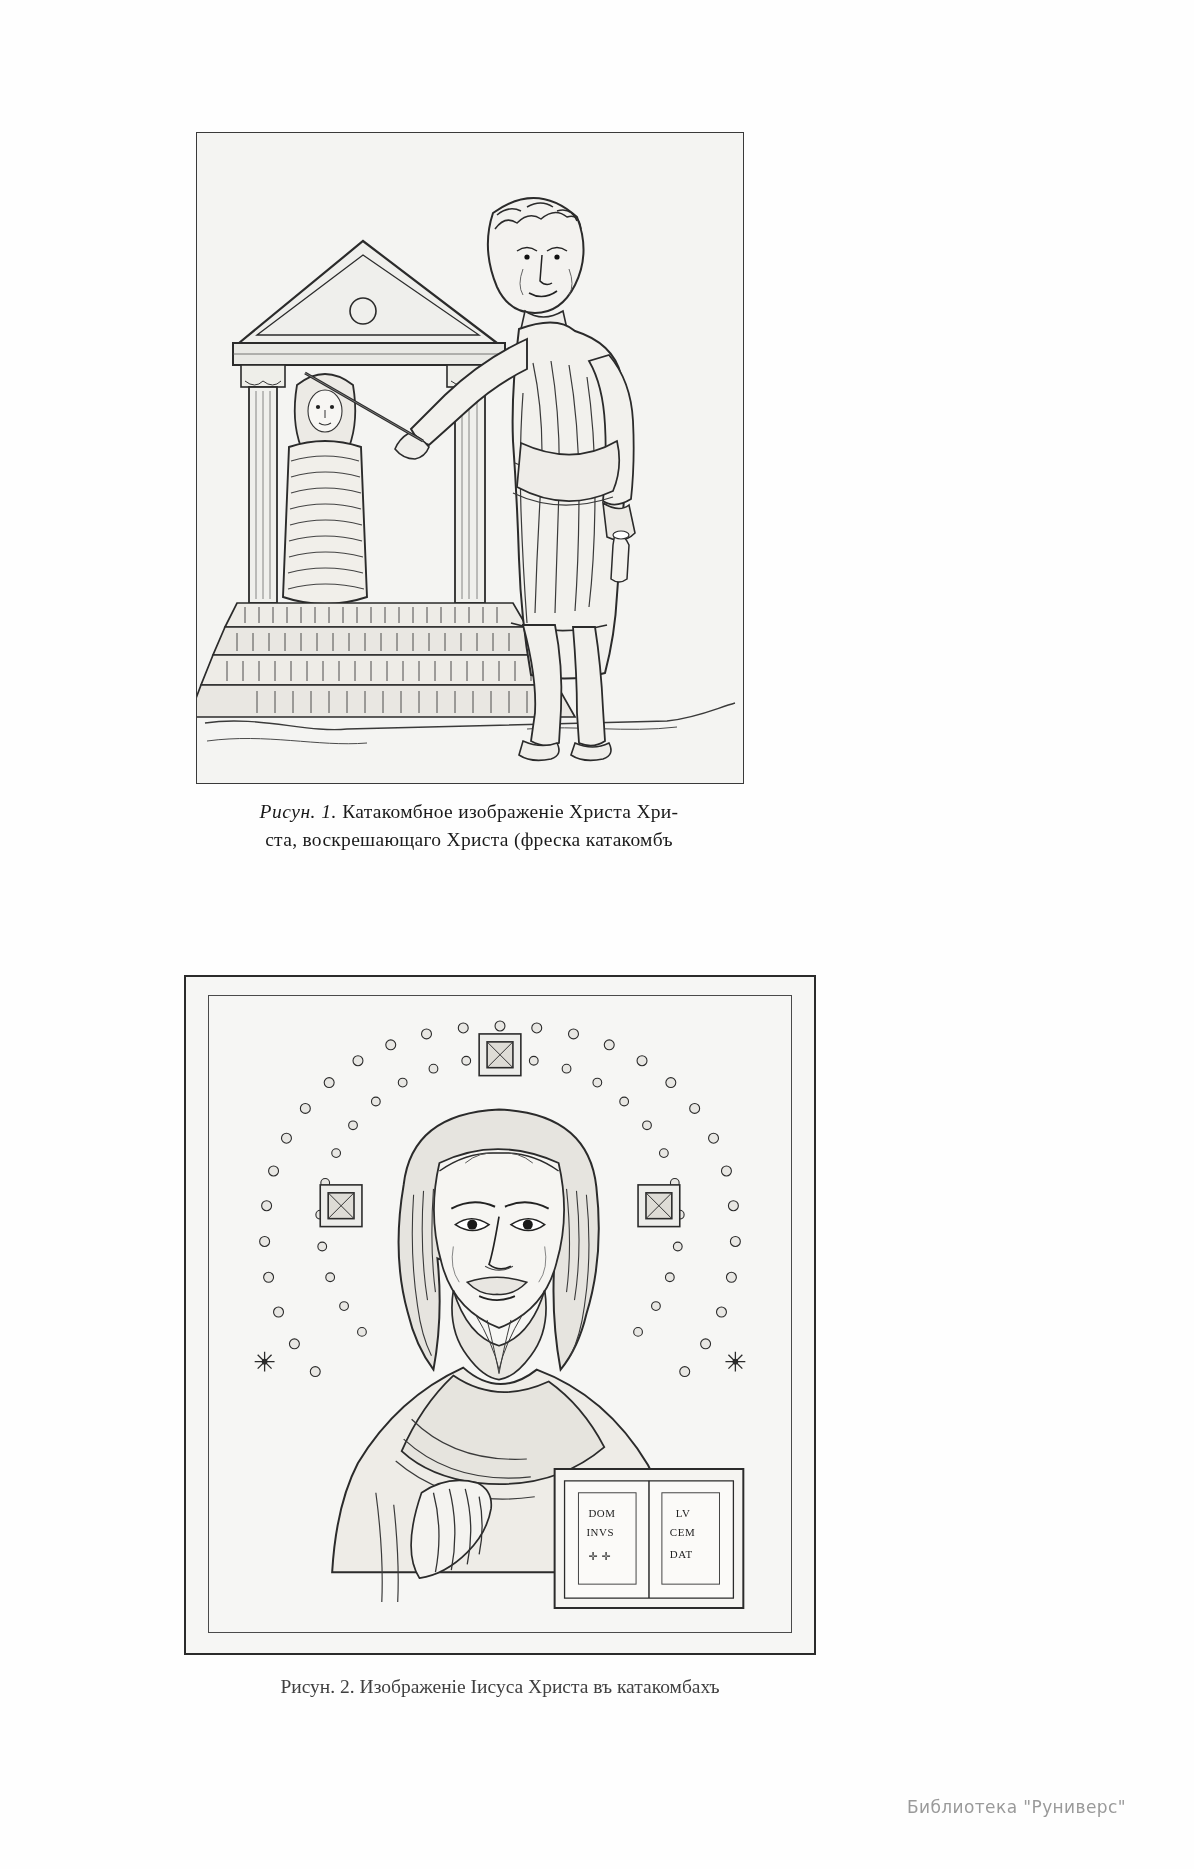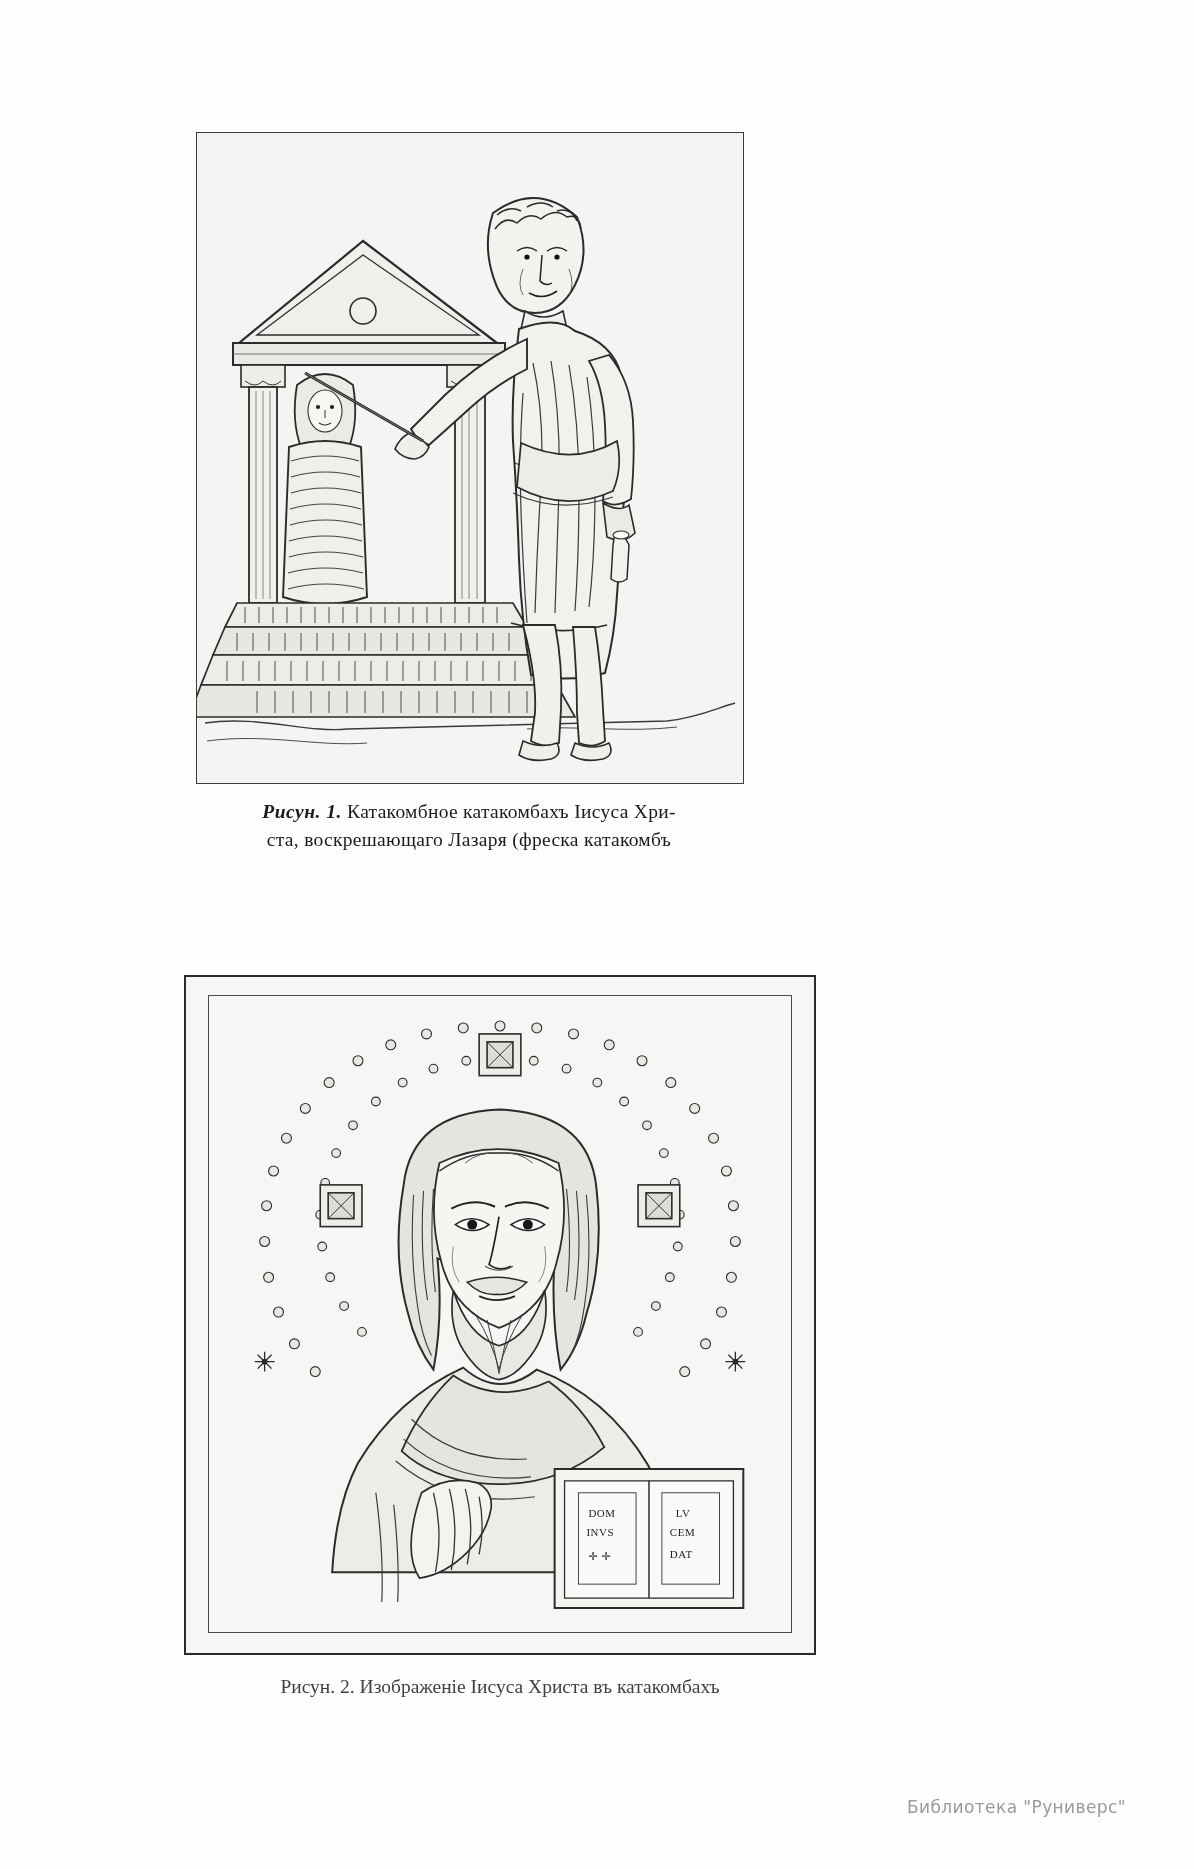--- a/index.html
+++ b/index.html
@@ -41,21 +41,21 @@
   .caption {
     margin-top: 14px;
     text-align: center;
     font-size: 19.5px;
     line-height: 1.42;
     letter-spacing: 0.3px;
     color: #1a1a1a;
   }
   .caption .lead {
     font-style: italic;
-    font-weight: 700;
+    font-weight: 400;
     letter-spacing: 0.5px;
   }
   .cap-line { display: block; }
 
   
   .fig2-wrap {
     position: absolute;
     left: 184px;
     top: 975px;
     width: 632px;
@@ -315,23 +315,23 @@
 
           <path d="M326 608 q18 8 34 2 q6 12 -6 16 q-20 4 -32 -4 Z" fill="#efeeea" stroke="#2b2b2b" stroke-width="1.6"></path>
           <path d="M378 610 q18 8 34 0 q6 12 -6 16 q-20 4 -32 -4 Z" fill="#efeeea" stroke="#2b2b2b" stroke-width="1.6"></path>
         </g>
       </svg>
     </div>
 
     <div class="caption">
       <span class="cap-line">
         <span class="lead">Рисун. 1.</span>
-        <span>Катакомбное катакомбахъ Іисуса Хри-</span>
+        <span>Катакомбное изображеніе Христа Хри-</span>
       </span>
-      <span class="cap-line">ста, воскрешающаго Лазаря (фреска катакомбъ</span>
+      <span class="cap-line">ста, воскрешающаго Христа (фреска катакомбъ</span>
     </div>
   </div>
 
   <div class="fig2-wrap">
     <div class="fig2-outer">
       <div class="fig2-inner">
         <svg class="fig2-svg" viewBox="0 0 586 640" xmlns="http://www.w3.org/2000/svg">
           <rect x="0" y="0" width="586" height="640" fill="#f6f6f4"></rect>
 
           <g fill="#e8e7e3" stroke="#2b2b2b" stroke-width="1.1">

